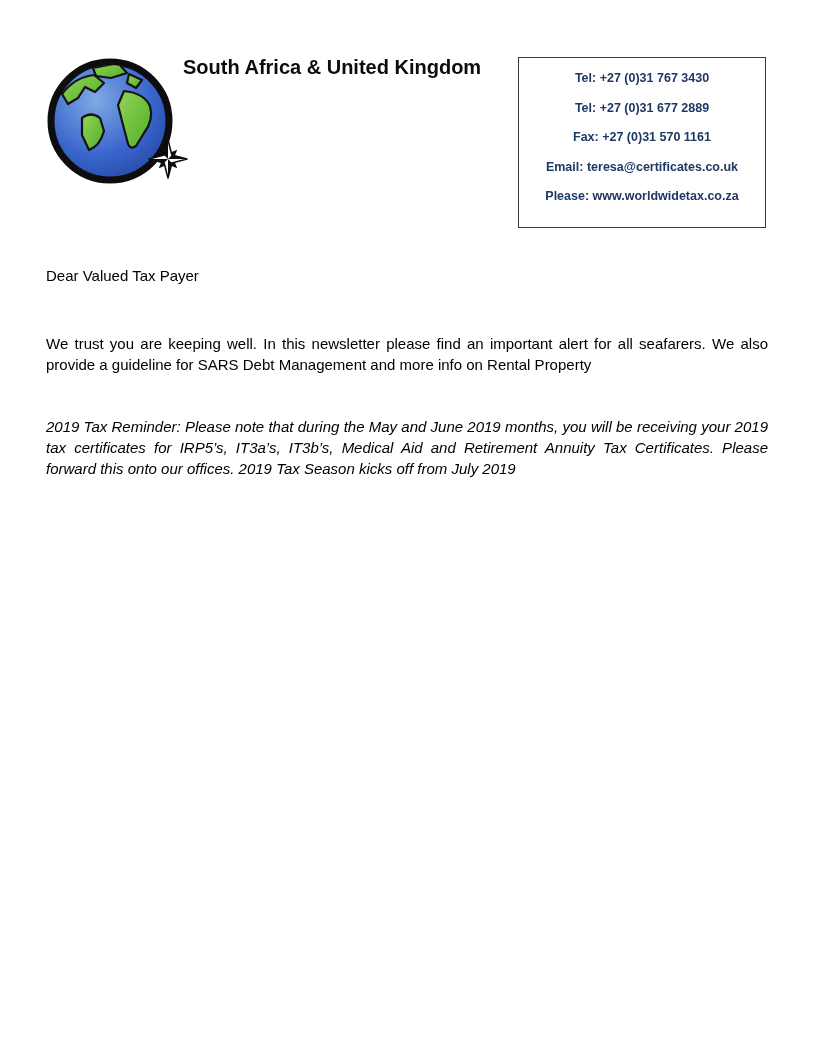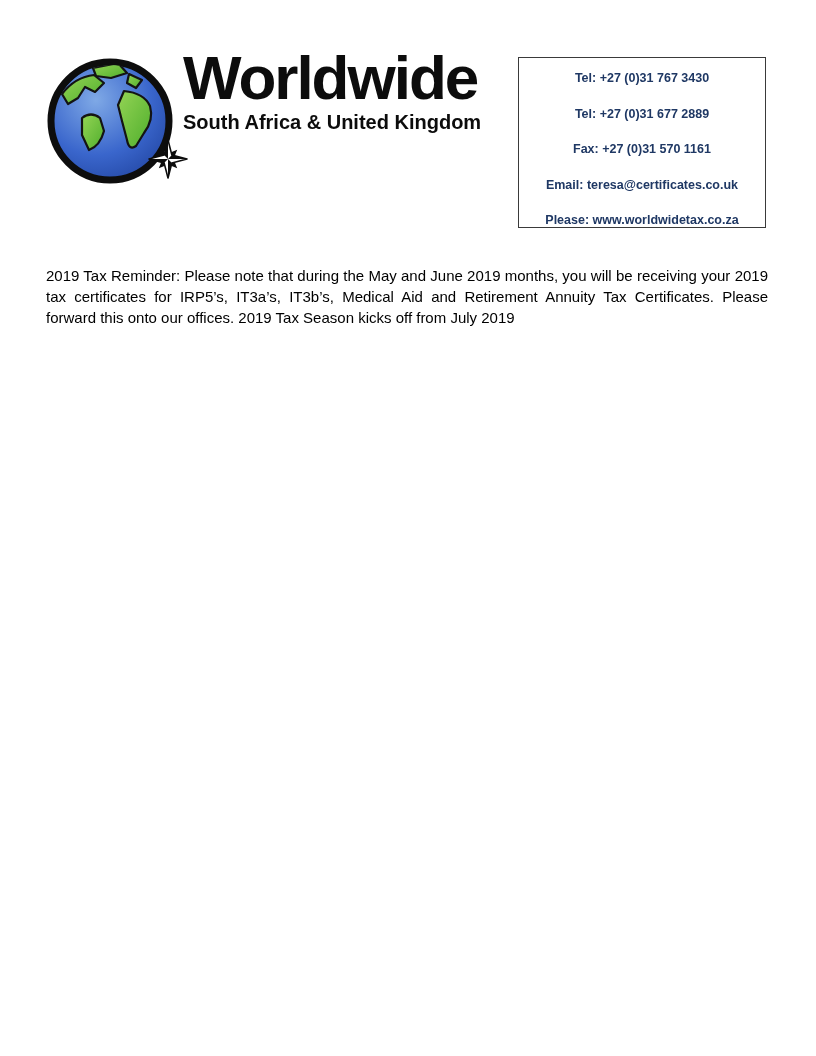--- a/index.html
+++ b/index.html
@@ -55,21 +55,21 @@
     position: absolute;
     left: 518px;
     top: 57px;
     width: 248px;
     height: 171px;
     border: 1px solid #3a3a3a;
     background: #ffffff;
     display: flex;
     flex-direction: column;
     justify-content: space-between;
-    padding: 13px 4px 0 4px;
+    padding: 13px 4px 24px 4px;
   }
   .contact-line {
     font-weight: bold;
     font-size: 12.5px;
     text-align: center;
     color: #1f3864;
     white-space: nowrap;
   }
 
   
@@ -129,31 +129,30 @@
       <path d="M132.2,96.8 L128.5,106 L132.2,115.2 L123,111.5 L113.8,115.2 L117.5,106 L113.8,96.8 L123,100.5 Z" fill="#0d0d0d"></path>
       <path d="M123,87 L126.9,102.1 L142,106 L126.9,109.9 L123,125 L119.1,109.9 L104,106 L119.1,102.1 Z" fill="#ffffff" stroke="#0d0d0d" stroke-width="1.6" stroke-linejoin="round"></path>
       <path d="M123,87 L123,106 L119.1,102.1 Z" fill="#0d0d0d"></path>
       <path d="M142,106 L123,106 L126.9,102.1 Z" fill="#0d0d0d"></path>
       <path d="M123,125 L123,106 L126.9,109.9 Z" fill="#0d0d0d"></path>
       <path d="M104,106 L123,106 L119.1,109.9 Z" fill="#0d0d0d"></path>
     </g>
   </svg>
 
   <div class="logo-text">
-    <div class="logo-title-line logo-title-line1">
-      <span class="squeeze">Worldwide</span>
-    </div>
     <div class="logo-subtitle">South Africa &amp; United Kingdom</div>
   </div>
 
   <div class="contact-box">
     <div class="contact-line">Tel: +27 (0)31 767 3430</div>
     <div class="contact-line">Tel: +27 (0)31 677 2889</div>
     <div class="contact-line">Fax: +27 (0)31 570 1161</div>
     <div class="contact-line">Email: teresa@certificates.co.uk</div>
     <div class="contact-line">Please: www.worldwidetax.co.za</div>
   </div>
 
   <div class="letter-body">
+    <p class="salutation">Dear Valued Tax Payer</p>
+    <p class="para">We trust you are keeping well. In this newsletter please find an important alert for all seafarers. We also provide a guideline for SARS Debt Management and more info on Rental Property</p>
     <p class="para">2019 Tax Reminder: Please note that during the May and June 2019 months, you will be receiving your 2019 tax certificates for IRP5’s, IT3a’s, IT3b’s, Medical Aid and Retirement Annuity Tax Certificates. Please forward this onto our offices. 2019 Tax Season kicks off from July 2019</p>
   </div>
 
 </div>
 
 </body></html>

